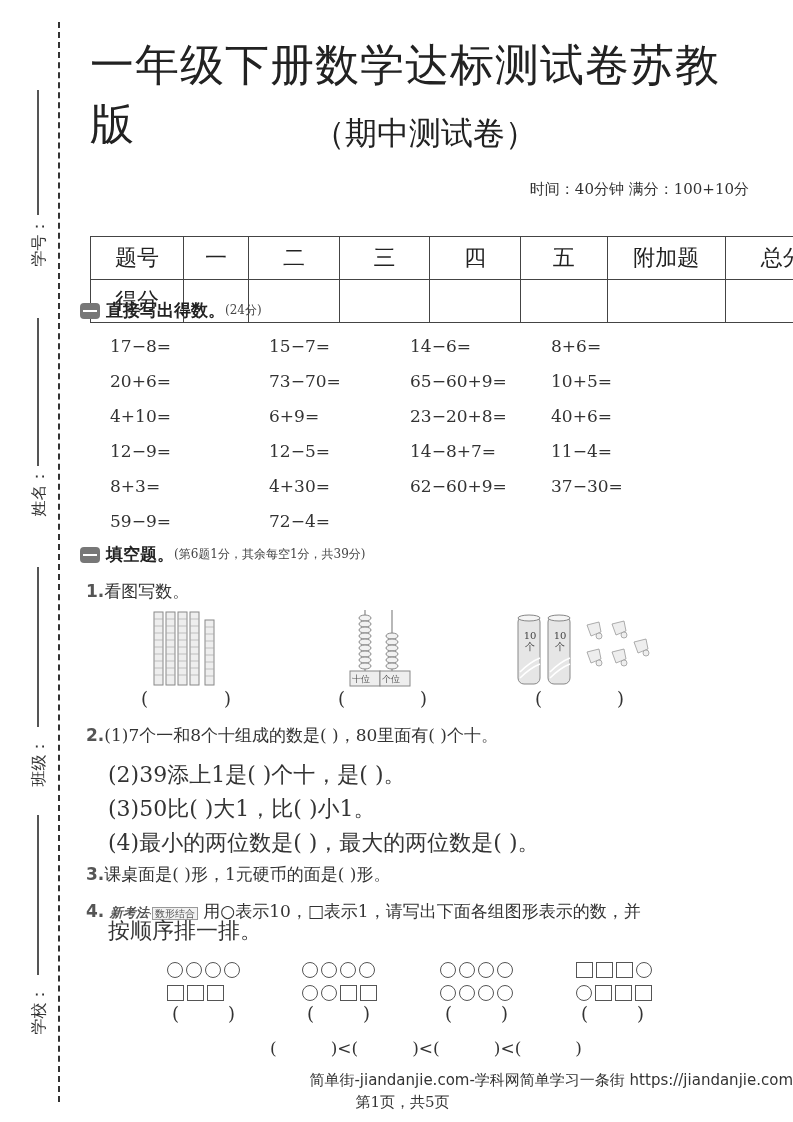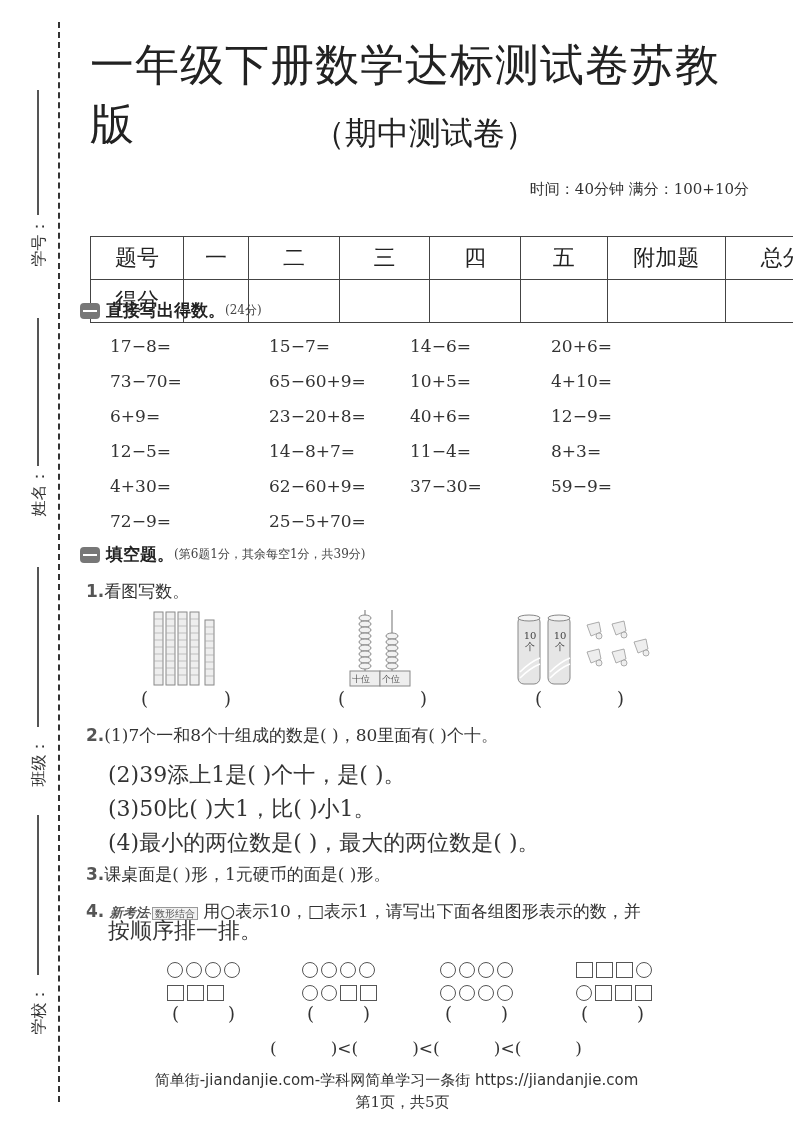--- a/index.html
+++ b/index.html
@@ -34,21 +34,21 @@
   .paren { position: absolute; font-size: 18px; color: #333; }
 
   .tag { display: inline-block; font-family: "DejaVu Sans", sans-serif; font-size: 10px; color: #555; vertical-align: middle; }
   .tag .xin { font-style: italic; font-weight: bold; font-size: 13px; }
   .tag .box { border: 1px solid #999; padding: 0 2px; background: #f2f2f2; }
 
   .shape-row { position: absolute; display: flex; gap: 3px; }
   .circ { width: 16px; height: 16px; border: 1.5px solid #555; border-radius: 50%; }
   .sq { width: 17px; height: 16px; border: 1.5px solid #555; }
 
-  .footer { position: absolute; left: 0; width: 793px; text-align: center; font-family: "DejaVu Sans", sans-serif; font-size: 15px; color: #333; }
+  .footer { position: absolute; left: 0; width: 793px; text-align: right; font-family: "DejaVu Sans", sans-serif; font-size: 15px; color: #333; }
   .page-no { position: absolute; left: 0; width: 793px; text-align: center; font-size: 15px; color: #333; }
 </style>
 </head>
 <body>
 
 <div class="dash-line"></div>
 
 <div class="side-line" style="top:90px;height:125px;"></div>
 <div class="side-label" style="top:232px;">学号：</div>
 
@@ -93,39 +93,39 @@
 <div class="sec-head" style="top:299px;">
   <span class="sec-icon"></span>
   <span>直接写出得数。</span>
   <span class="sec-note">(24分)</span>
 </div>
 
 <div class="calc-grid" id="calc-grid">
     <div class="calc">17−8=</div>
     <div class="calc">15−7=</div>
     <div class="calc">14−6=</div>
+    <div class="calc">8+6=</div>
     <div class="calc">20+6=</div>
     <div class="calc">73−70=</div>
     <div class="calc">65−60+9=</div>
     <div class="calc">10+5=</div>
     <div class="calc">4+10=</div>
     <div class="calc">6+9=</div>
     <div class="calc">23−20+8=</div>
     <div class="calc">40+6=</div>
     <div class="calc">12−9=</div>
     <div class="calc">12−5=</div>
     <div class="calc">14−8+7=</div>
     <div class="calc">11−4=</div>
     <div class="calc">8+3=</div>
     <div class="calc">4+30=</div>
     <div class="calc">62−60+9=</div>
     <div class="calc">37−30=</div>
     <div class="calc">59−9=</div>
-    <div class="calc">72−9=</div>
-    <div class="calc">25−5+70=</div>
+    <div class="calc">72−4=</div>
   </div>
 
 <div class="sec-head" style="top:543px;">
   <span class="sec-icon"></span>
   <span>填空题。</span>
   <span class="sec-note">(第6题1分，其余每空1分，共39分)</span>
 </div>
 
 <div class="q" style="top:580px;">
   <span class="num">1.</span><span>看图写数。</span>

